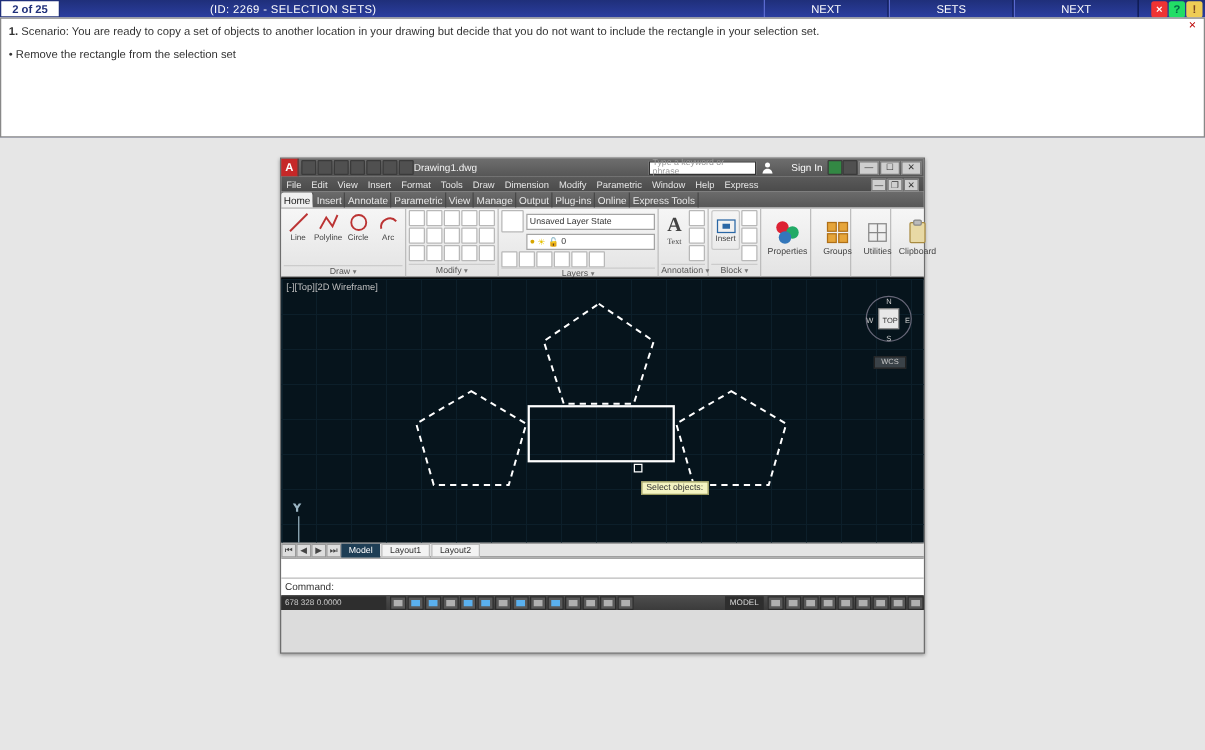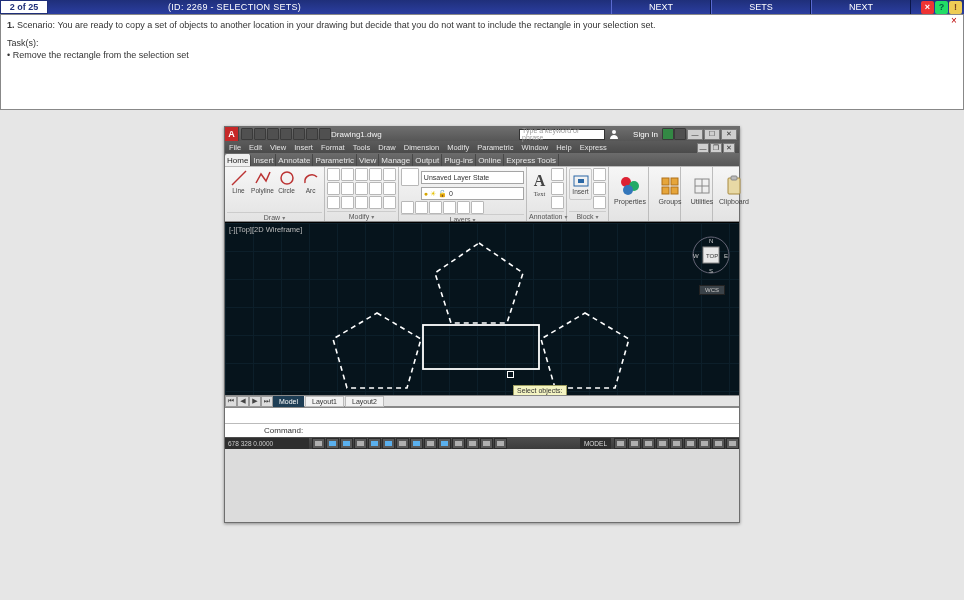--- a/index.html
+++ b/index.html
@@ -55,39 +55,39 @@
   .layer-row{display:flex;gap:2px;align-items:center;}
   .layer-col{display:flex;flex-direction:column;gap:1px;}
   .annobtn{width:22px;height:32px;display:flex;flex-direction:column;align-items:center;justify-content:center;font-family:"Times New Roman",serif;}
   .annobtn .big{font-size:16px;font-weight:bold;}
   .annobtn .sub{font-size:6.5px;}
   .block-insert{width:30px;height:32px;display:flex;flex-direction:column;align-items:center;justify-content:center;border:1px solid #c9c9c9;border-radius:2px;}
   .big-prop{width:38px;height:44px;display:flex;flex-direction:column;align-items:center;justify-content:center;gap:1px;}
   .big-prop .bico{width:22px;height:22px;}
   .big-prop .lbl{font-size:7px;}
 
-  .canvas-area{position:relative;height:173px;background:#06141c;background-image:repeating-linear-gradient(#0c1f2a 0 1px,transparent 1px 28px),repeating-linear-gradient(90deg,#0c1f2a 0 1px,transparent 1px 28px);border-top:1px solid #000;overflow:hidden;}
+  .canvas-area{position:relative;height:212px;background:#06141c;background-image:repeating-linear-gradient(#0c1f2a 0 1px,transparent 1px 28px),repeating-linear-gradient(90deg,#0c1f2a 0 1px,transparent 1px 28px);border-top:1px solid #000;overflow:hidden;}
   .view-label{position:absolute;left:4px;top:2px;color:#bcbcbc;font-size:7.5px;}
   svg.shapes{position:absolute;inset:0;}
   .sel-tip{position:absolute;left:288px;top:162px;background:#f4f4c2;border:1px solid #9c9c60;padding:1px 3px;font-size:7px;color:#333;}
   .pick-box{position:absolute;left:282px;top:148px;width:7px;height:7px;border:1px solid #fff;}
   .viewcube{position:absolute;right:8px;top:12px;width:40px;height:40px;}
   .wcs-badge{position:absolute;right:14px;top:62px;width:26px;height:10px;background:#3a4248;border:1px solid #222;color:#c9c9c9;font-size:6px;display:flex;align-items:center;justify-content:center;}
 
   .tab-row{height:12px;background:#e4e4e4;border-top:1px solid #888;border-bottom:1px solid #888;display:flex;align-items:center;font-size:7px;color:#333;}
   .tab-arrows{display:flex;}
   .tab-arrow{width:12px;height:11px;border:1px solid #9a9a9a;background:#ddd;display:flex;align-items:center;justify-content:center;font-size:7px;color:#444;}
   .mtab{padding:0 6px;height:11px;display:flex;align-items:center;}
   .mtab.model{background:#1e3e55;color:#fff;}
   .mtab.layout{background:#f3f3f3;border:1px solid #bbb;margin-left:1px;}
 
   .cmd-area{height:30px;background:#fff;border-top:1px solid #888;}
   .cmd-hist{height:16px;border-bottom:1px solid #bbb;}
   .cmd-line{height:13px;display:flex;align-items:center;font-size:8px;padding:0 3px;}
-  .cmd-line .lbl{color:#333;margin-right:2px;margin-left:36px;}
+  .cmd-line .lbl{color:#333;margin-right:2px;}
   .cmd-line input{flex:1;border:none;outline:none;font-size:8px;height:12px;}
 
   .status-bar{height:12px;background:linear-gradient(#4e4e4e,#3b3b3b);display:flex;align-items:center;font-size:7px;color:#ddd;}
   .coords{width:84px;background:#2e2e2e;height:11px;display:flex;align-items:center;padding:0 3px;font-size:6.5px;color:#ccc;margin-right:2px;}
   .sb-btn{width:13px;height:11px;margin-left:1px;background:#585858;border:1px solid #2b2b2b;position:relative;}
   .sb-btn::after{content:"";position:absolute;inset:2px;background:#b0b0b0;}
   .sb-btn.active::after{background:#5ab0ee;}
   .sb-spacer{flex:1;}
   .model-pill{padding:0 4px;height:11px;background:#2e2e2e;display:flex;align-items:center;font-size:6.5px;color:#ddd;margin-right:2px;}
 </style>
@@ -112,21 +112,20 @@
   <div class="instr">
     <div class="close-x">×</div>
     <div>
       <b>1.</b>
       <span> </span>
       <span>Scenario:</span>
       <span> </span>
       <span>You are ready to copy a set of objects to another location in your drawing but decide that you do not want to include the rectangle in your selection set.</span>
     </div>
     <div style="height:6px;"></div>
-    <div>Task(s):</div>
     <div>• <span>Remove the rectangle from the selection set</span></div>
 
   </div>
 </div>
 
 <div class="cad-frame">
 
   <div class="cad-title">
     <div class="a">A</div>
     <div class="qat">

